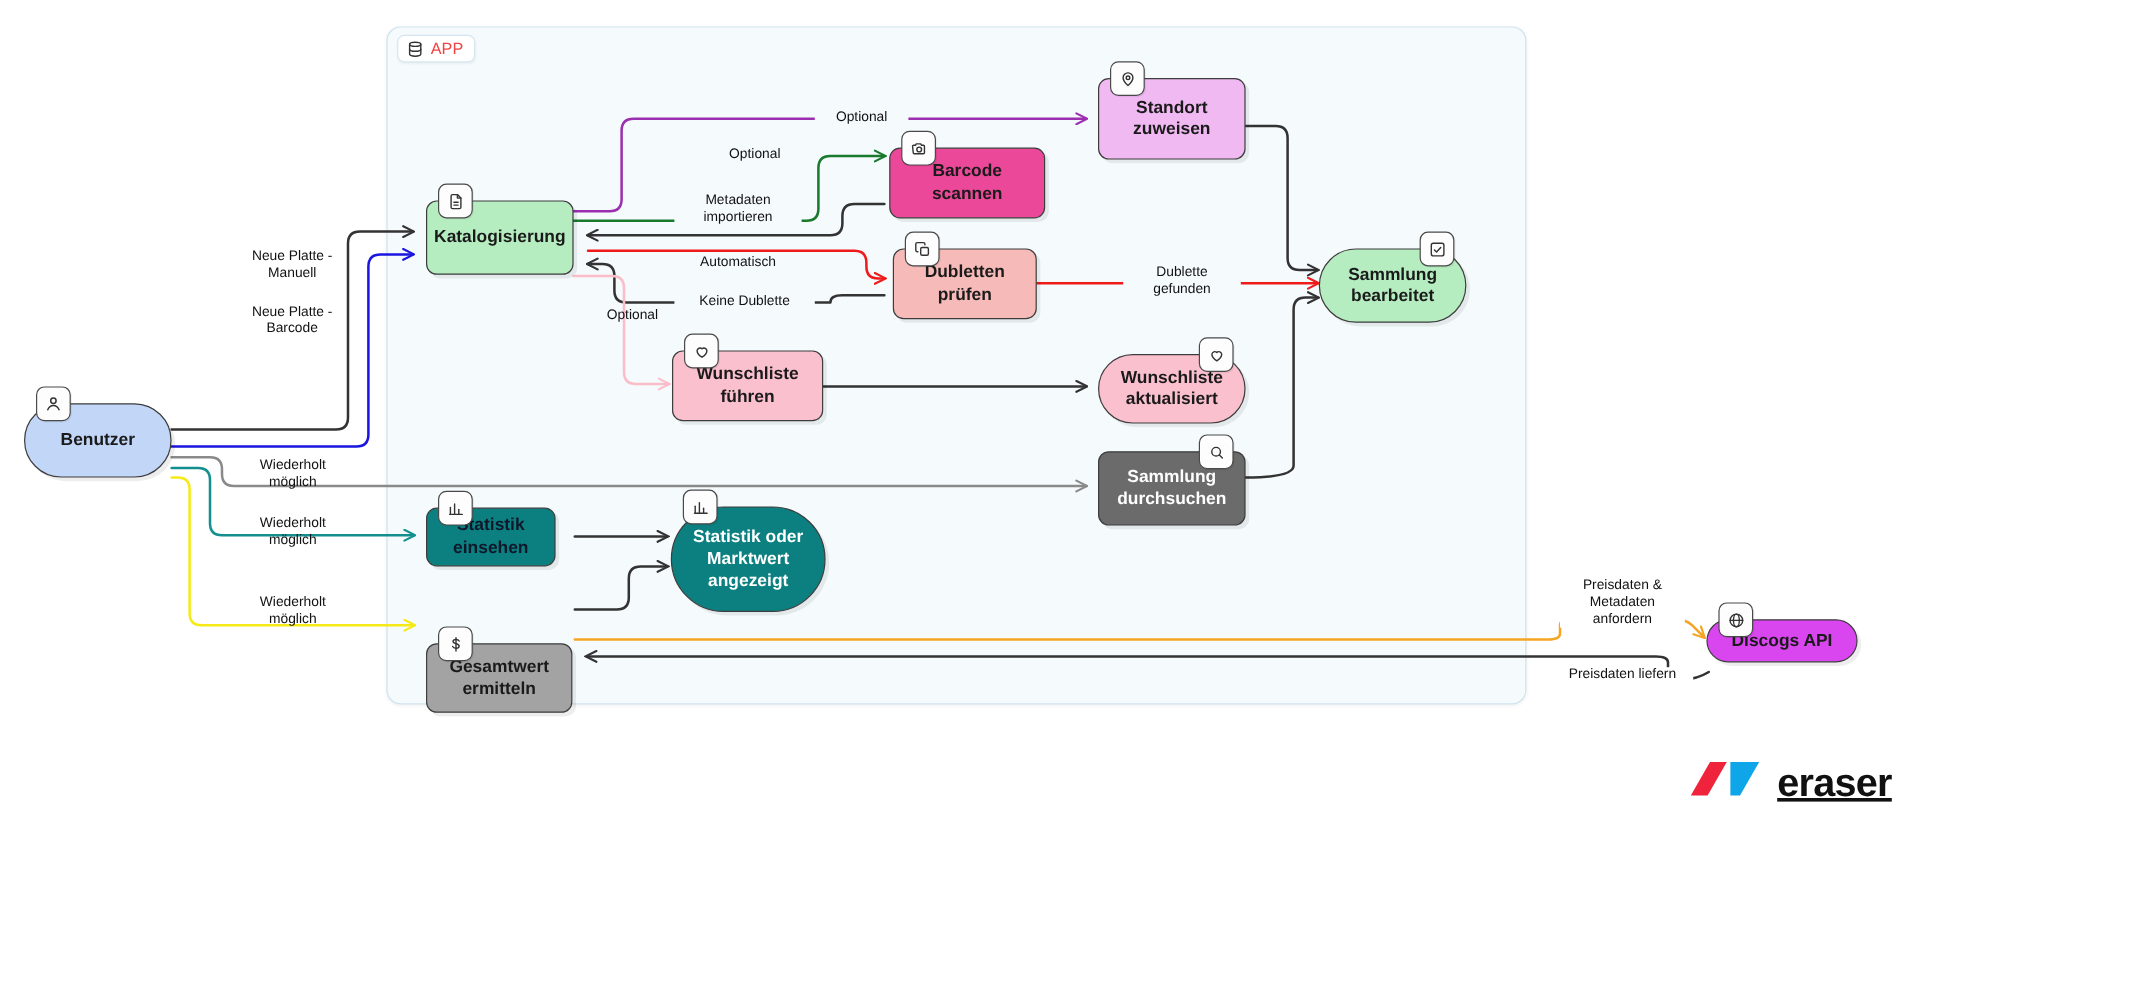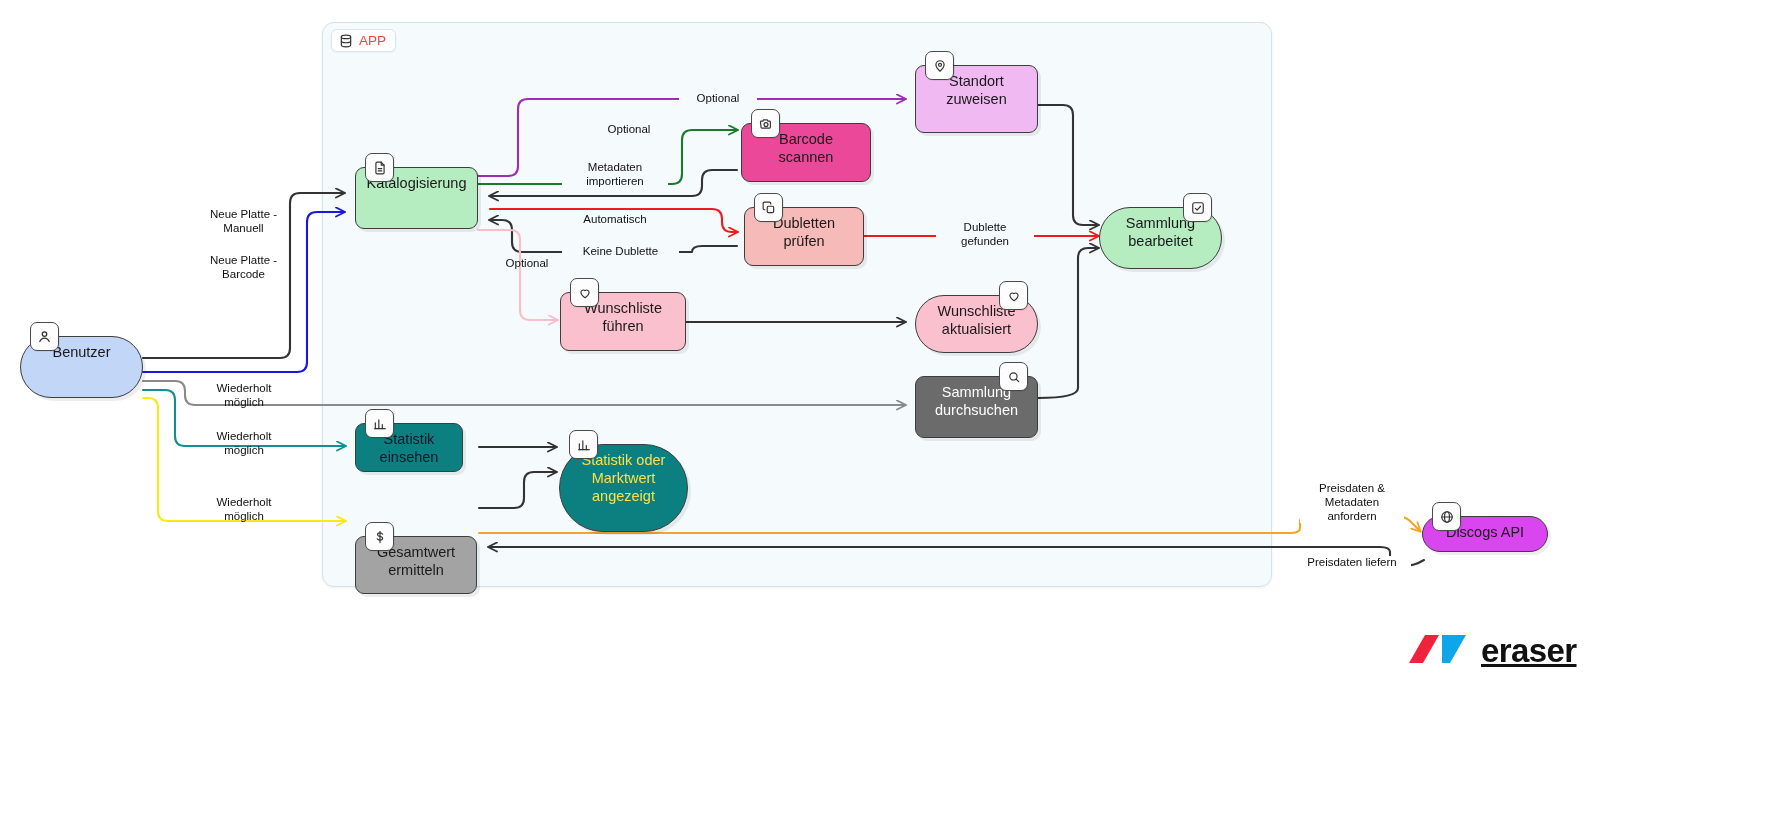--- a/index.html
+++ b/index.html
@@ -53,30 +53,31 @@
     color: #ef4444;
     box-shadow: 0 1px 2px rgba(0,0,0,0.05);
   }
   .group-label svg { display: block; }
 
   
   .node {
     position: absolute;
     box-sizing: border-box;
     display: flex;
-    align-items: flex-start;
+    align-items: center;
     justify-content: center;
     text-align: center;
     font-size: 14.5px;
     line-height: 1.25;
     padding: 6px 10px;
     border: 1.6px solid #3d3d3d;
     box-shadow: 3px 3px 0 rgba(0,0,0,0.07);
     white-space: pre-line;
     z-index: 3;
+    font-weight: bold;
   }
   .node.rect   { border-radius: 9px; }
   .node.pill   { border-radius: 999px; }
 
   .node-icon {
     position: absolute;
     top: -15px;
     left: 9px;
     width: 27px;
     height: 27px;
@@ -318,21 +319,21 @@
       <svg width="14" height="14" viewBox="0 0 24 24" fill="none" stroke="#333" stroke-width="2" stroke-linecap="round" stroke-linejoin="round">
         <path d="M4 20V10"></path>
           <path d="M10 20V5"></path>
           <path d="M16 20v-7"></path>
           <path d="M3 20h18"></path>
       </svg>
     </span>
     <span class="node-label">Statistik einsehen</span>
   </div>
 
-  <div class="node pill" style="left:559px; top:444px; width:129px; height:88px; background:#0c8080; color:#fde047;">
+  <div class="node pill" style="left:559px; top:422px; width:129px; height:88px; background:#0c8080; color:#ffffff;">
     <span class="node-icon">
       <svg width="14" height="14" viewBox="0 0 24 24" fill="none" stroke="#333" stroke-width="2" stroke-linecap="round" stroke-linejoin="round">
         <path d="M4 20V10"></path>
           <path d="M10 20V5"></path>
           <path d="M16 20v-7"></path>
           <path d="M3 20h18"></path>
       </svg>
     </span>
     <span class="node-label">Statistik oder
 Marktwert

